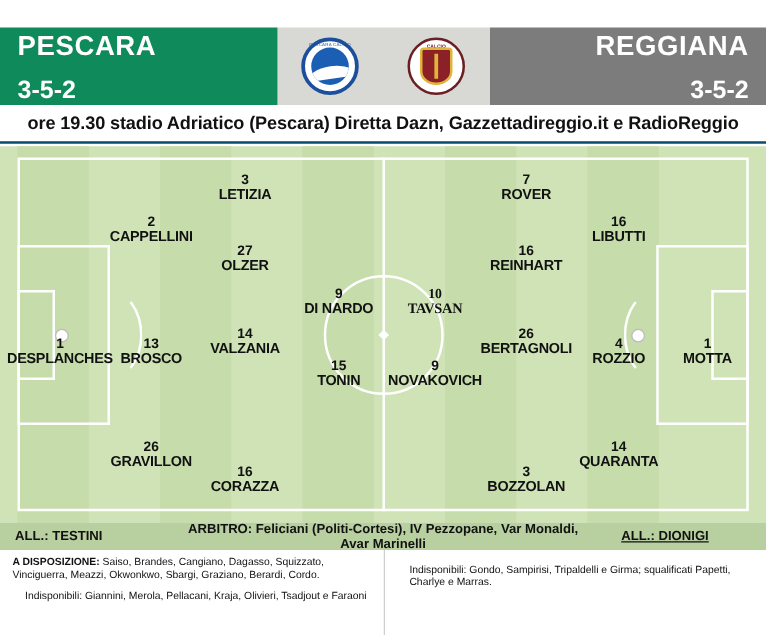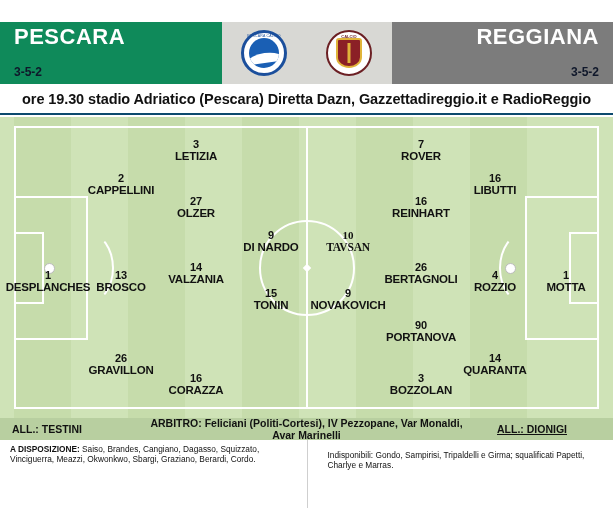--- a/index.html
+++ b/index.html
@@ -18,21 +18,21 @@
     display:flex;align-items:stretch;
   }
   .hteam{flex:1;display:flex;flex-direction:column;justify-content:center;position:relative;}
   .hteam.left{background:#0f8a5a;padding-left:14px;align-items:flex-start;}
   .hteam.right{background:#7c7c7c;padding-right:14px;align-items:flex-end;}
   .hcenter{width:170px;background:#d8d8d4;display:flex;align-items:center;justify-content:space-around;}
   .tname{
     color:#ffffff;font-size:22px;font-weight:bold;letter-spacing:.5px;line-height:22px;
     font-family:Liberation Sans, sans-serif;
   }
-  .tmod{color:#0f172a;font-size:12px;font-weight:bold;line-height:16px;margin-top:16px;}
+  .tmod{color:#ffffff;font-size:20px;font-weight:bold;line-height:16px;margin-top:16px;}
 
   
   .crest{width:46px;height:46px;border-radius:50%;position:relative;}
   .crest.pescara{
     background:#ffffff;border:3px solid #1b4f9c;box-sizing:border-box;
     display:flex;align-items:center;justify-content:center;
   }
   .crest.pescara .inner{
     width:30px;height:30px;border-radius:50%;background:#1a5fb4;position:relative;overflow:hidden;
   }
@@ -231,24 +231,20 @@
         <div class="nm">ROVER</div>
       </div>
     <div class="player" style="left:421px;top:78px;">
         <div class="num">16</div>
         <div class="nm">REINHART</div>
       </div>
     <div class="player" style="left:421px;top:144px;">
         <div class="num">26</div>
         <div class="nm">BERTAGNOLI</div>
       </div>
-    <div class="player" style="left:421px;top:202px;">
-        <div class="num">90</div>
-        <div class="nm">PORTANOVA</div>
-      </div>
     <div class="player" style="left:421px;top:255px;">
         <div class="num">3</div>
         <div class="nm">BOZZOLAN</div>
       </div>
     <div class="player" style="left:348px;top:112px;font-family:Liberation Serif, serif;">
         <div class="num">10</div>
         <div class="nm">TAVSAN</div>
       </div>
     <div class="player" style="left:348px;top:170px;">
         <div class="num">9</div>
@@ -261,19 +257,20 @@
     <div class="seg c">ARBITRO: Feliciani (Politi-Cortesi), IV Pezzopane, Var Monaldi, Avar Marinelli</div>
     <div class="seg r">ALL.: DIONIGI</div>
   </div>
 
   <div class="bench">
     <div class="bcol left">
       <div class="bline">
         <b>A DISPOSIZIONE:</b>
         <span>Saiso, Brandes, Cangiano, Dagasso, Squizzato, Vinciguerra, Meazzi, Okwonkwo, Sbargi, Graziano, Berardi, Cordo.</span>
       </div>
+      <div class="bsub">Indisponibili: Giannini, Merola, Pellacani, Kraja, Olivieri, Tsadjout e Faraoni</div>
     </div>
     <div class="bcol right">
       <div class="bsub">Indisponibili: Gondo, Sampirisi, Tripaldelli e Girma; squalificati Papetti, Charlye e Marras.</div>
     </div>
   </div>
 
 </div>
 
 </body></html>

